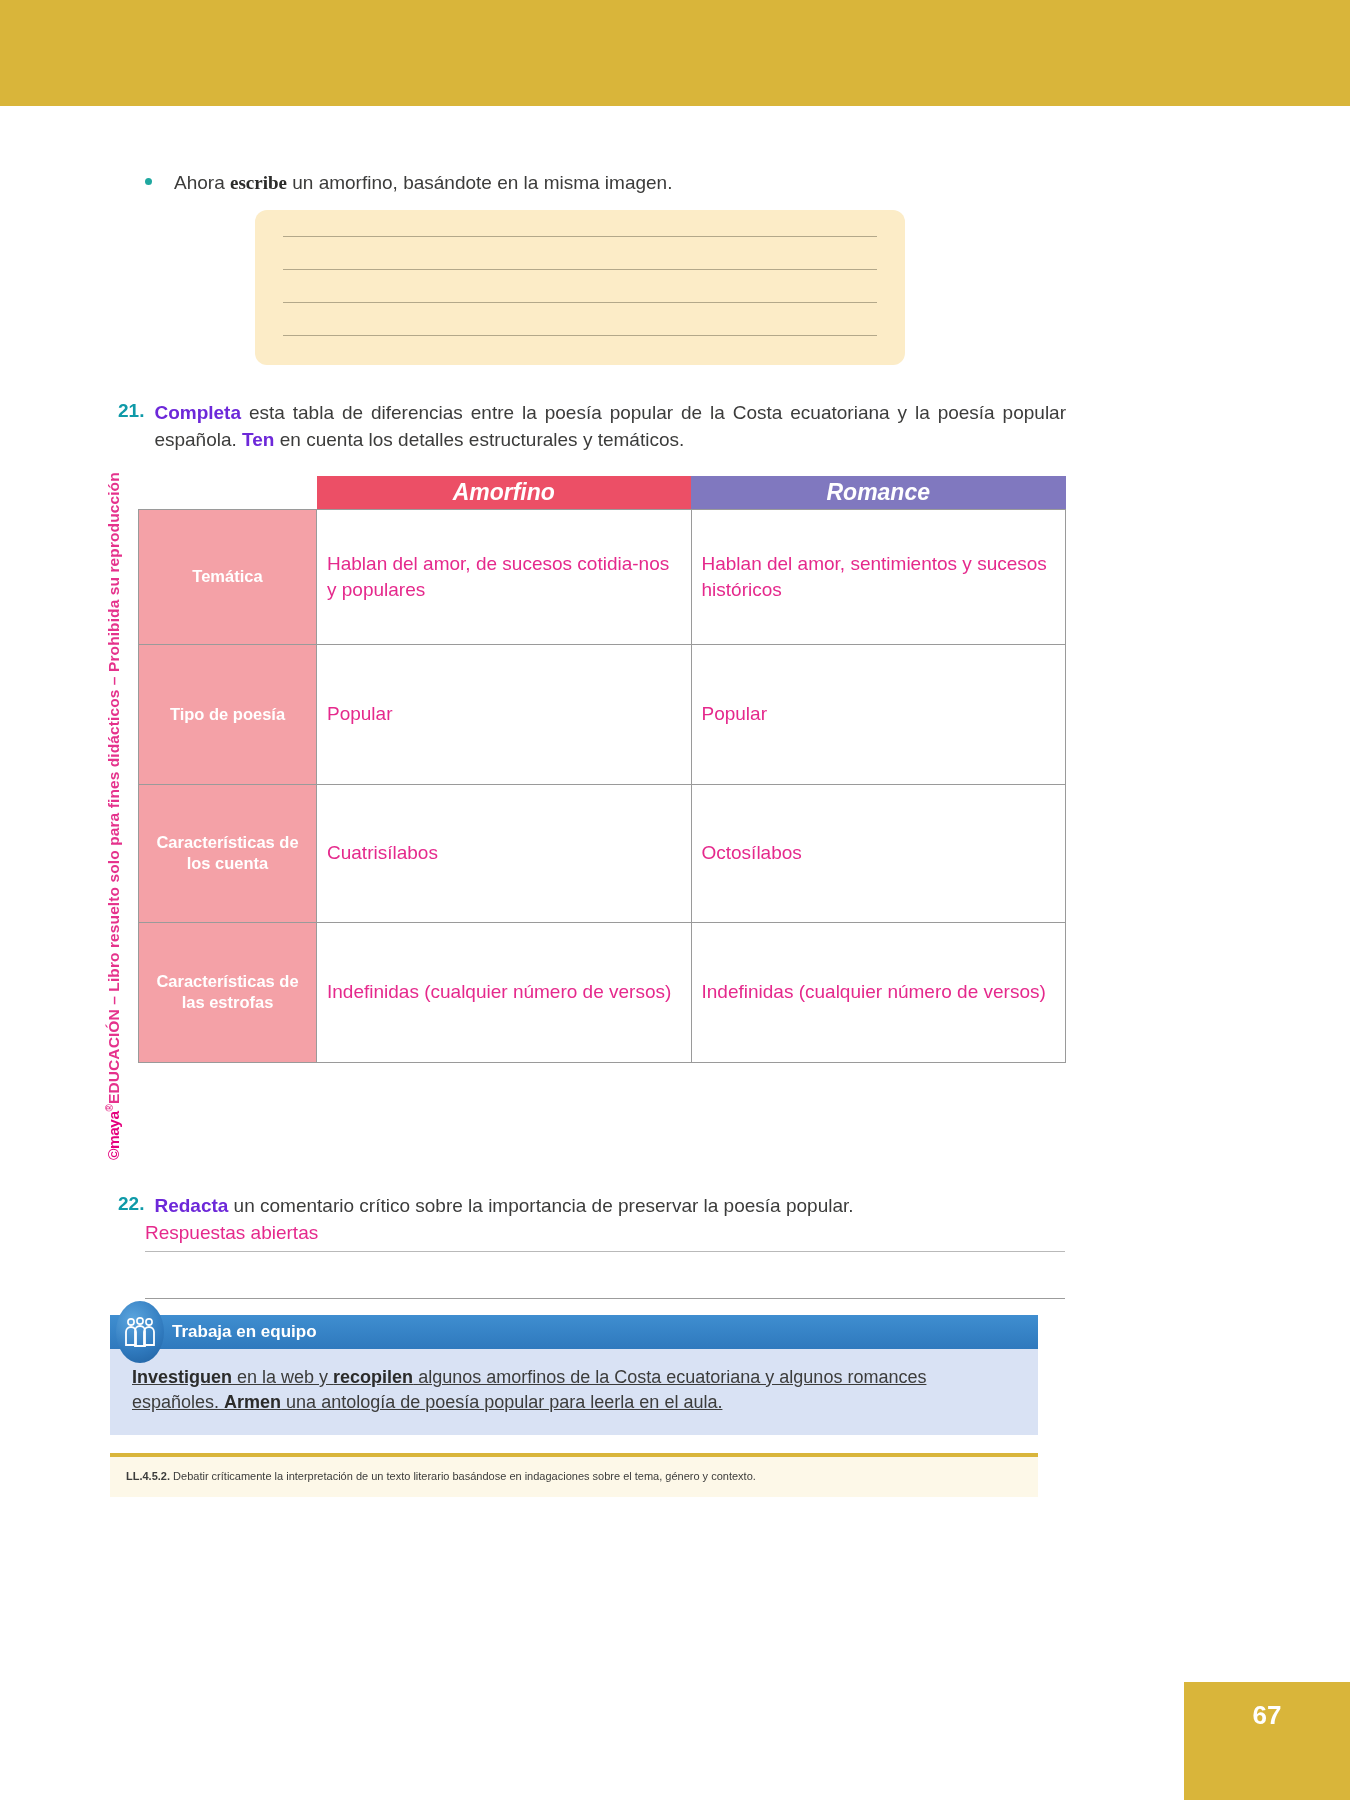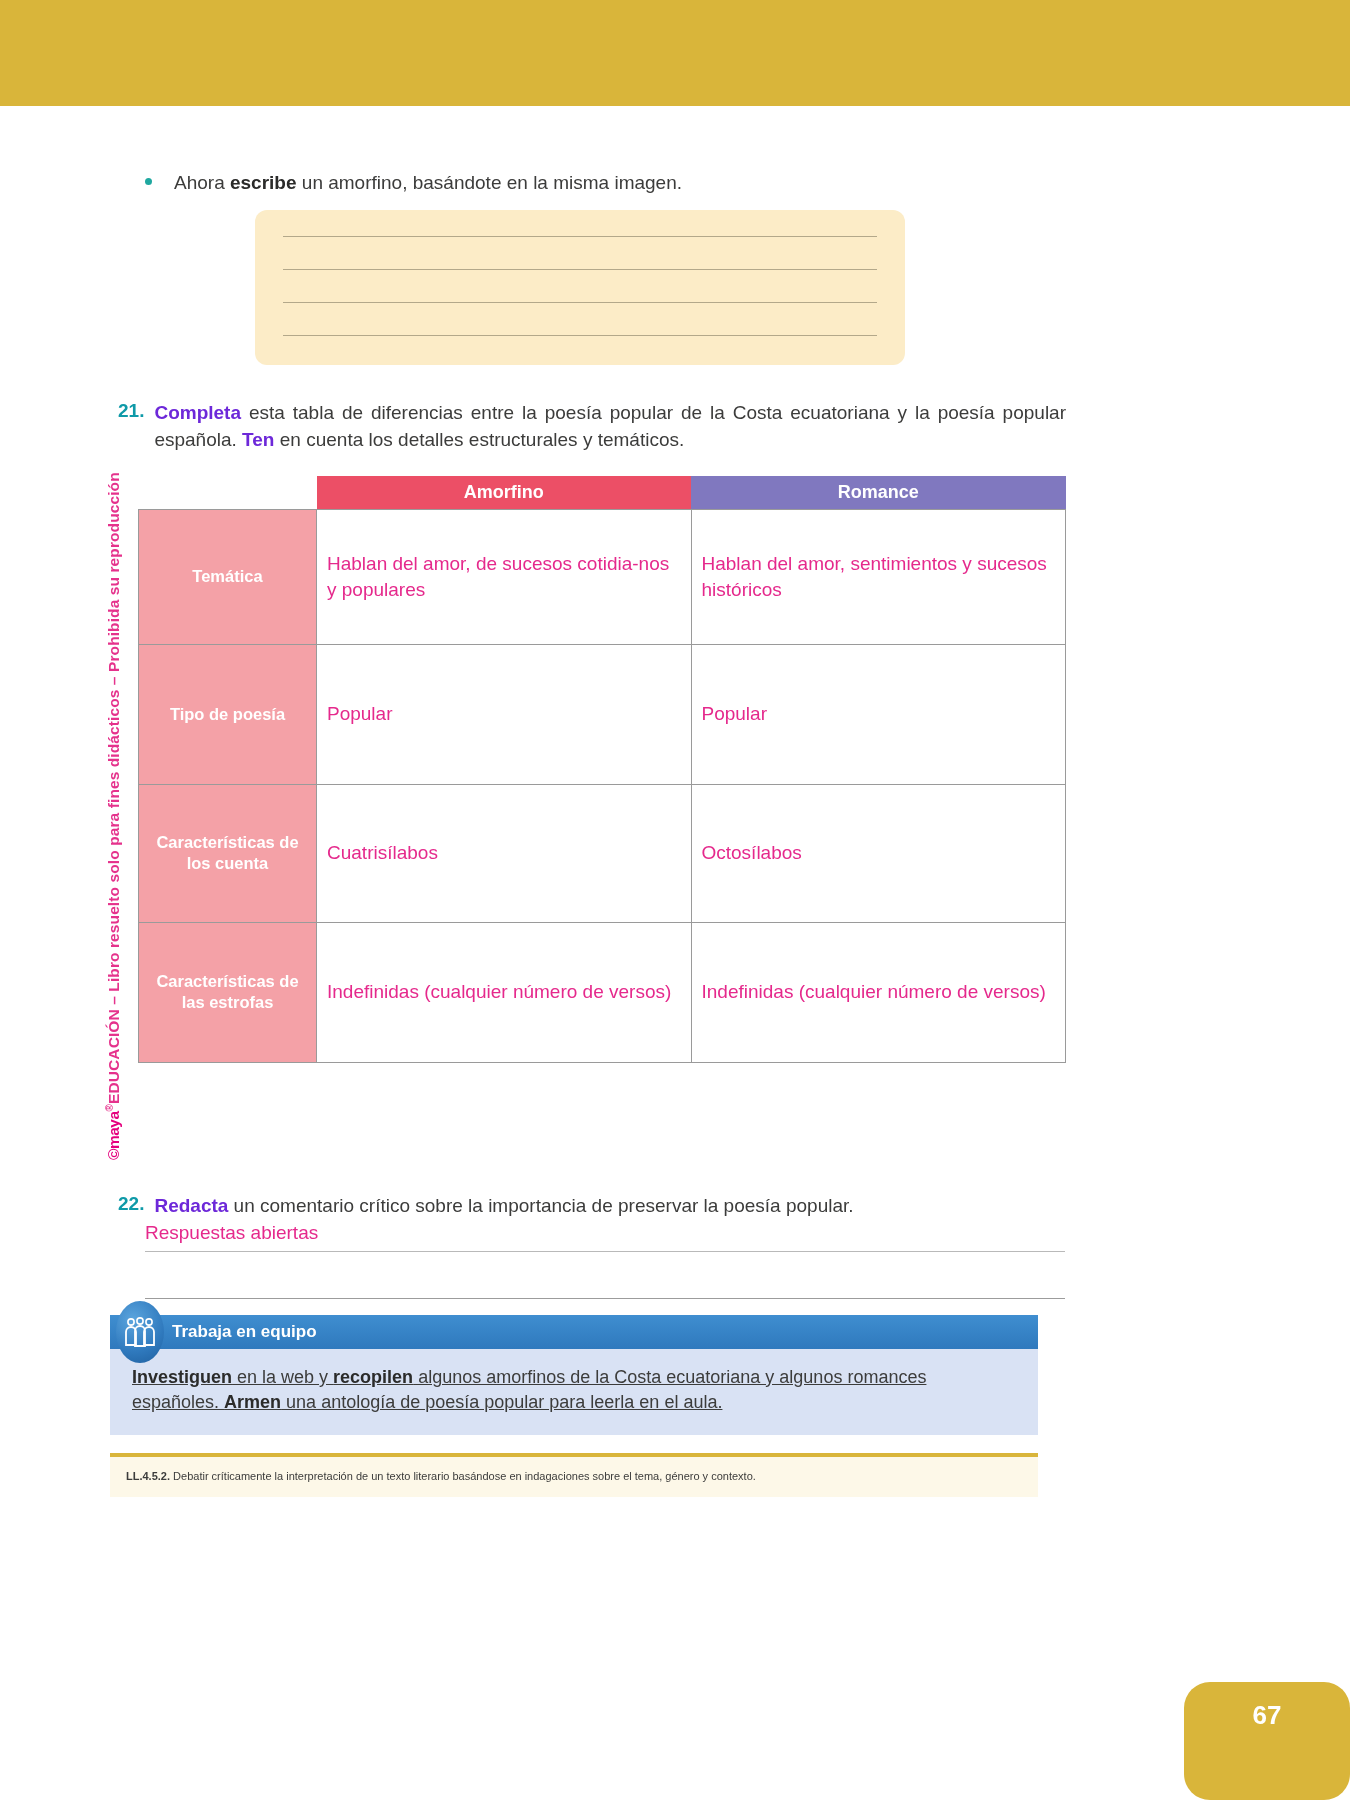--- a/index.html
+++ b/index.html
@@ -65,21 +65,21 @@
     background: #1fa8a0;
     flex: 0 0 auto;
     position: relative;
     top: -4px;
   }
   .bullet-text {
     font-size: 19px;
     color: #3c3c3b;
     line-height: 1.35;
   }
-  .bullet-text b { font-weight: bold; color: #2b2b2a; }
+  .bullet-text b { font-weight: bold; color: #2b2b2a; font-family: Liberation Serif, serif; }
 
   
   .cream-box {
     position: absolute;
     left: 255px;
     top: 210px;
     width: 650px;
     height: 155px;
     background: #fcecc7;
     border-radius: 12px;
@@ -122,24 +122,25 @@
     width: 928px;
     border-collapse: collapse;
     table-layout: fixed;
   }
   .tbl td, .tbl th { vertical-align: middle; }
 
   .hdr-blank { width: 178px; background: transparent; border: none; }
   .hdr-cell {
     height: 33px;
     color: #ffffff;
-    font-size: 18px;
+    font-size: 23px;
     font-weight: bold;
     text-align: center;
     border: none;
+    font-style: italic;
   }
   .hdr-amorfino { background: #ec4f66; }
   .hdr-romance  { background: #8078bf; }
 
   .rowlabel {
     background: #f4a1a7;
     color: #ffffff;
     font-size: 16.5px;
     font-weight: bold;
     text-align: center;
@@ -242,21 +243,20 @@
     width: 166px;
     height: 118px;
     background: #d9b53a;
     color: #ffffff;
     font-size: 26px;
     font-weight: bold;
     display: flex;
     align-items: flex-start;
     justify-content: center;
     padding-top: 18px;
-    border-radius: 26px;
   }
 </style>
 </head>
 <body>
 
 <div class="top-band"></div>
 
 <div class="side-copy">
   <div class="rot">
     <span class="maya">©<span>maya</span></span><span class="reg">®</span><span>EDUCACIÓN – Libro resuelto solo para fines didácticos – Prohibida su reproducción</span>

